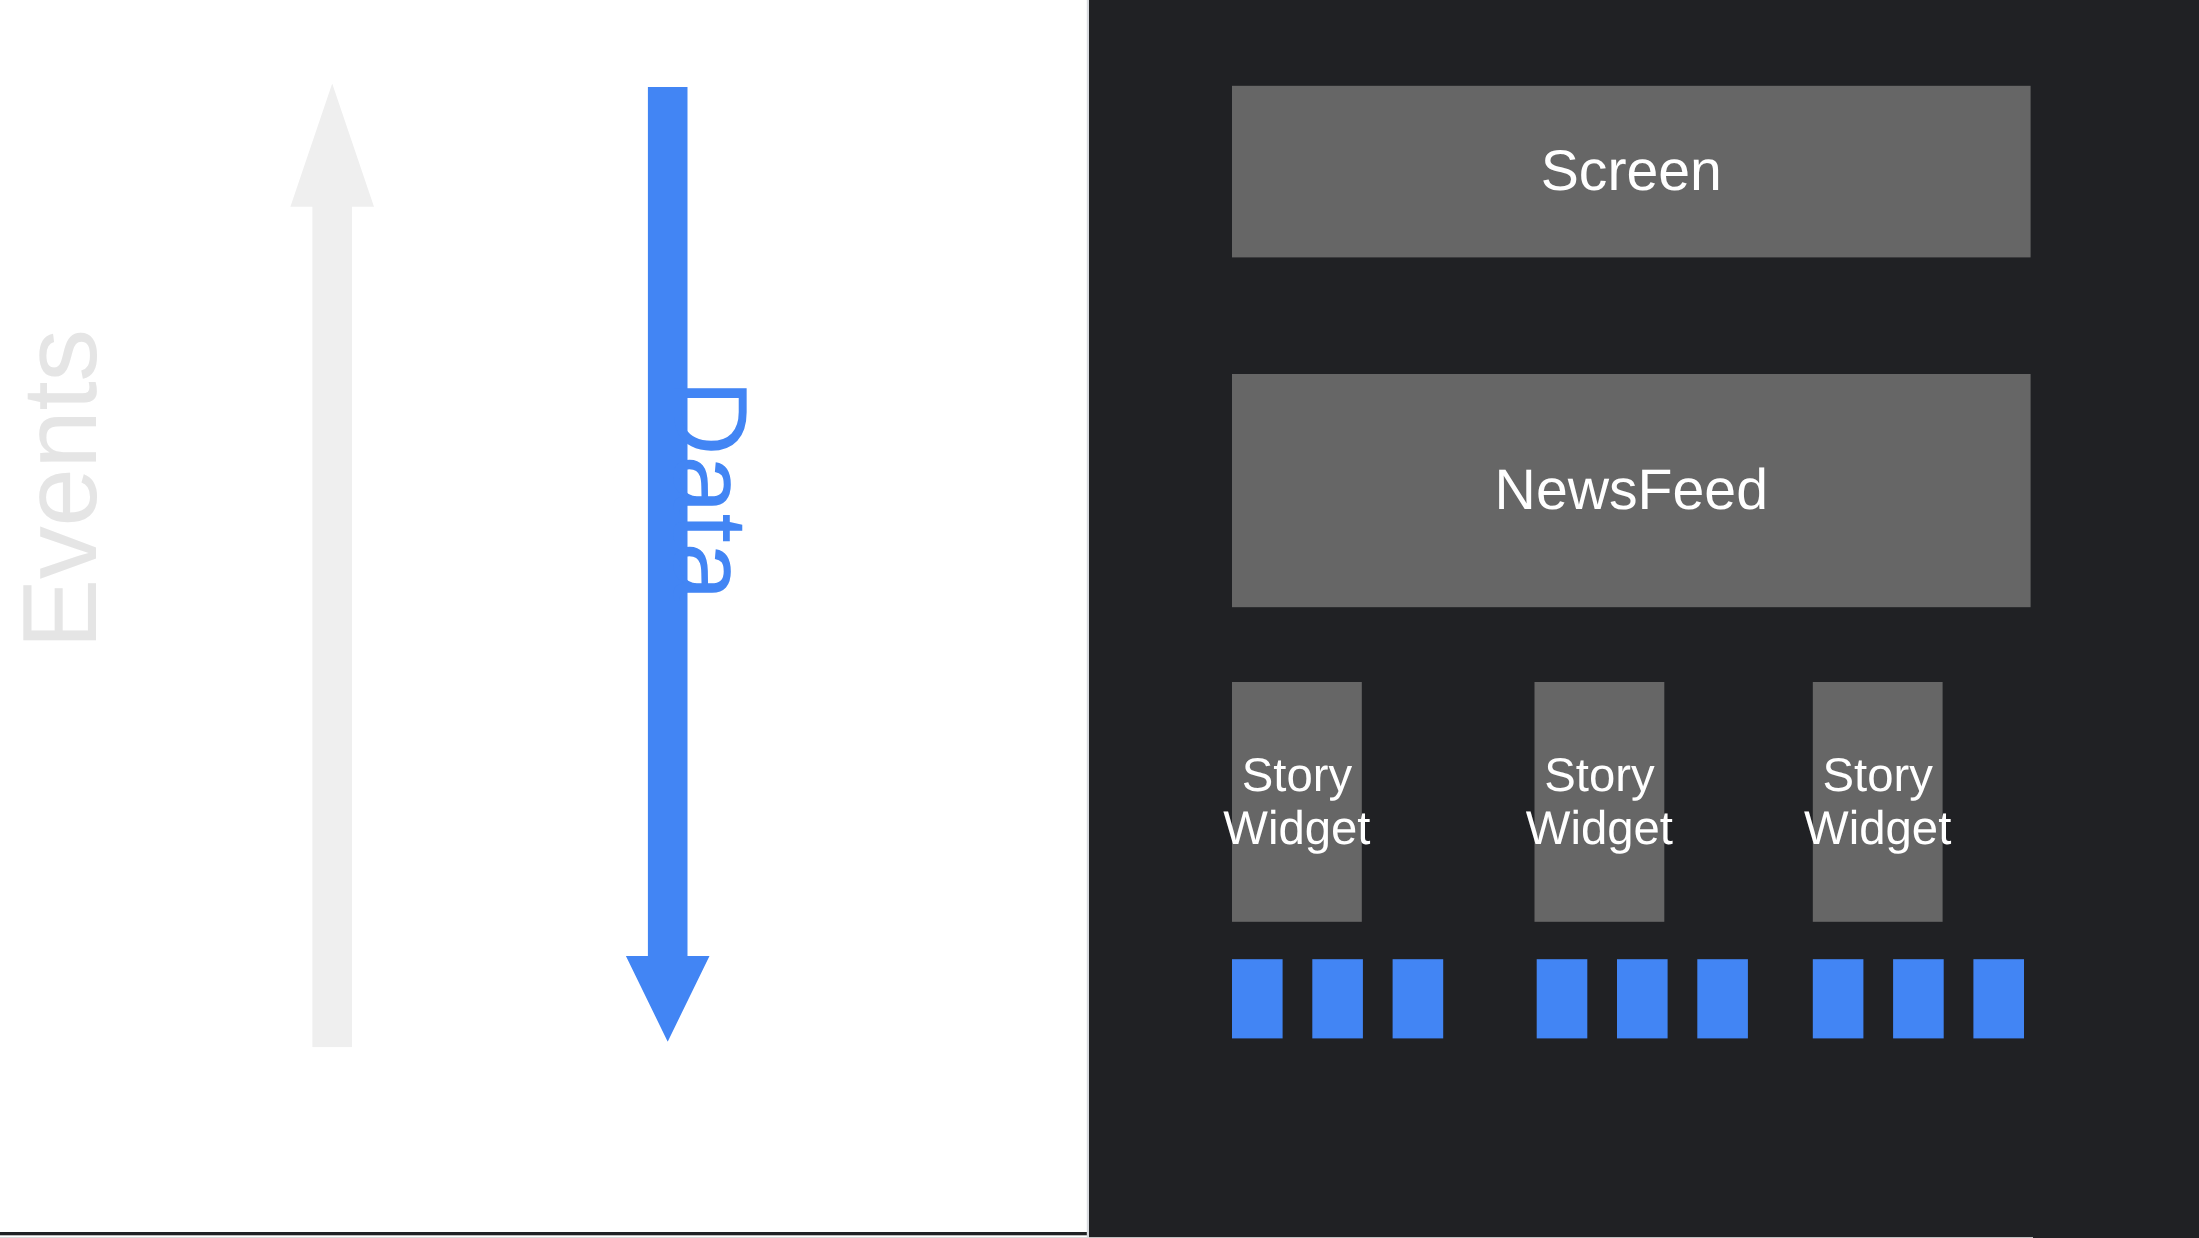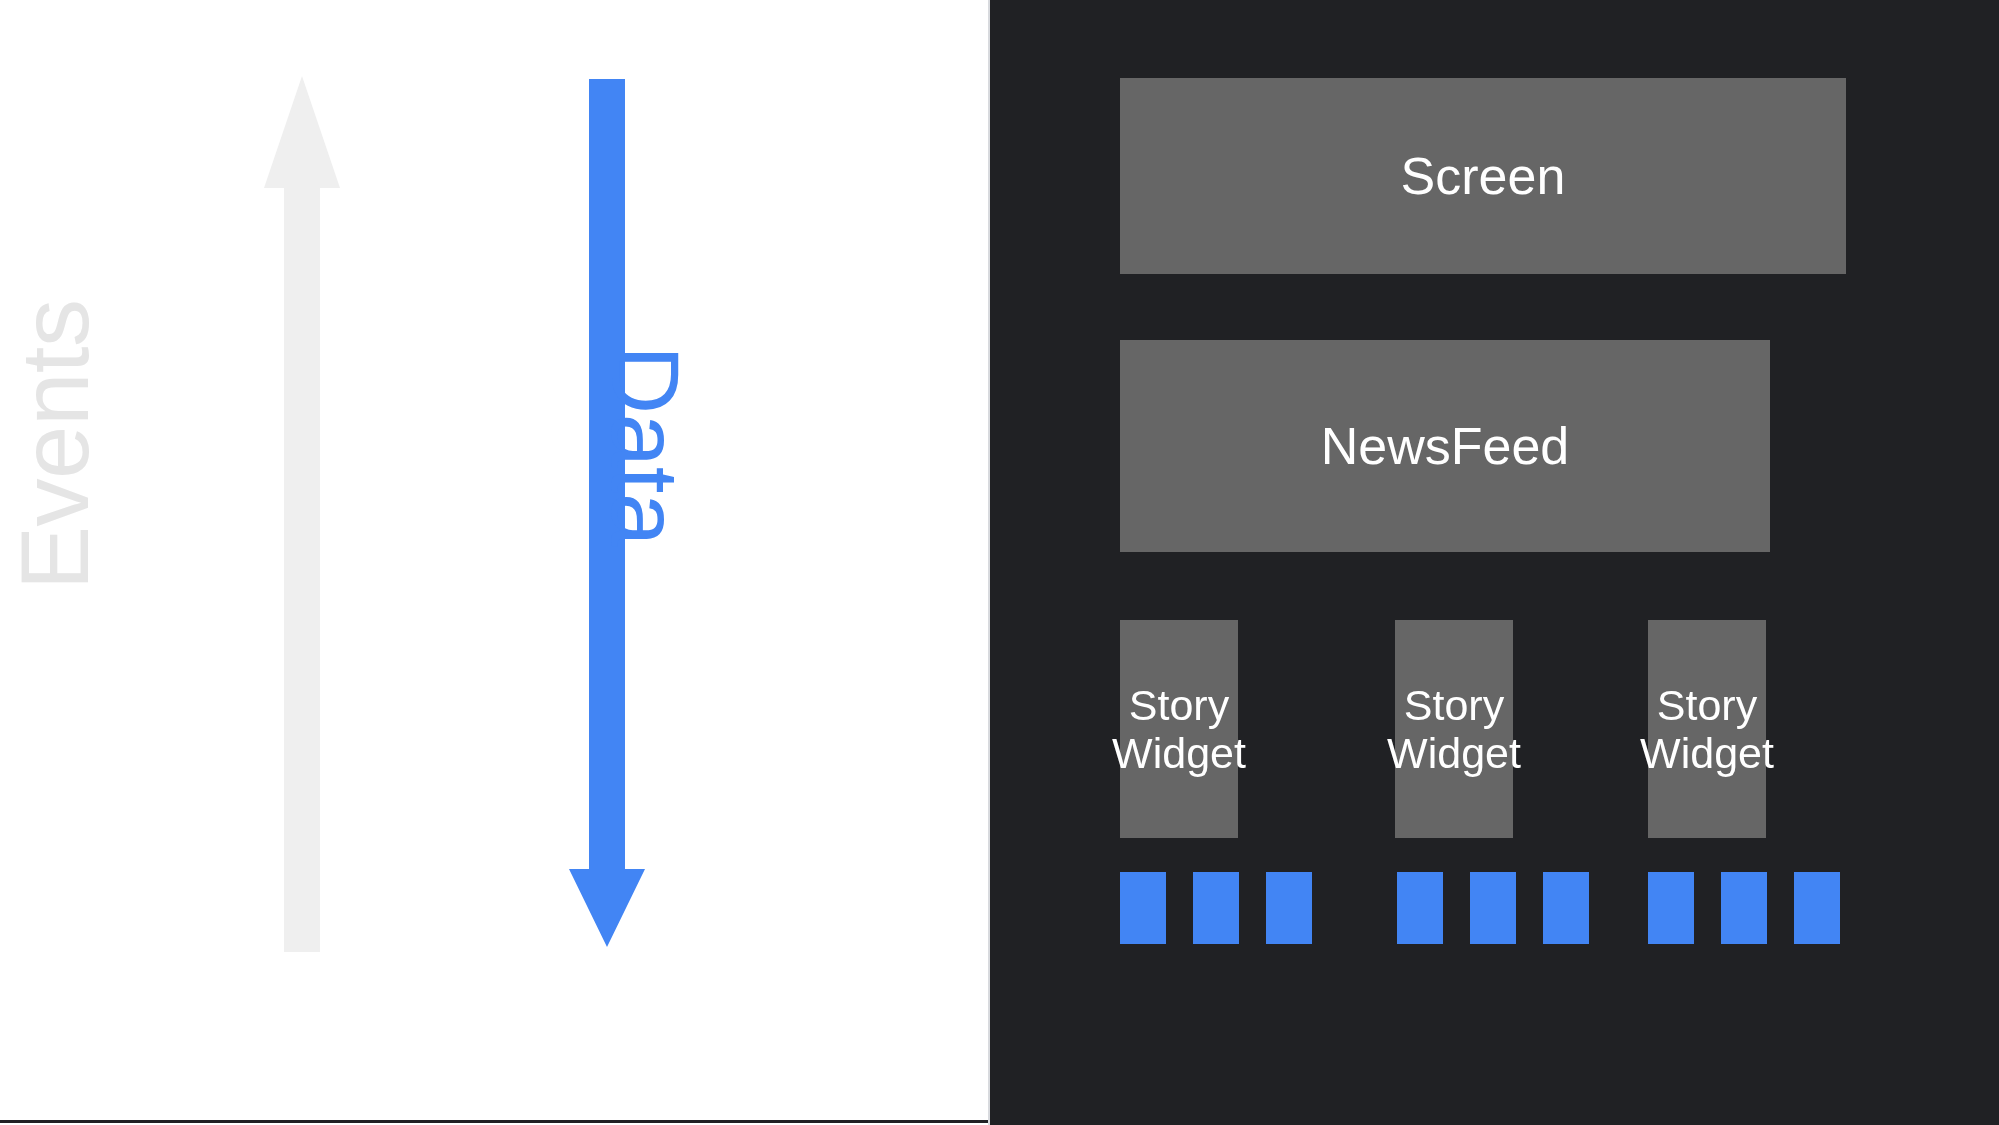--- a/index.html
+++ b/index.html
@@ -95,27 +95,27 @@
     justify-content: center;
     text-align: center;
     font-weight: 400;
     line-height: 1.12;
   }
 
   .gbox.screen {
     left: 1120px;
     top: 78px;
     width: 726px;
-    height: 196px;
+    height: 156px;
     font-size: 52px;
   }
   .gbox.newsfeed {
     left: 1120px;
     top: 340px;
-    width: 650px;
+    width: 726px;
     height: 212px;
     font-size: 52px;
   }
   .gbox.story {
     top: 620px;
     width: 118px;
     height: 218px;
     font-size: 43px;
   }
   .gbox.story-0 { left: 1120px; }

